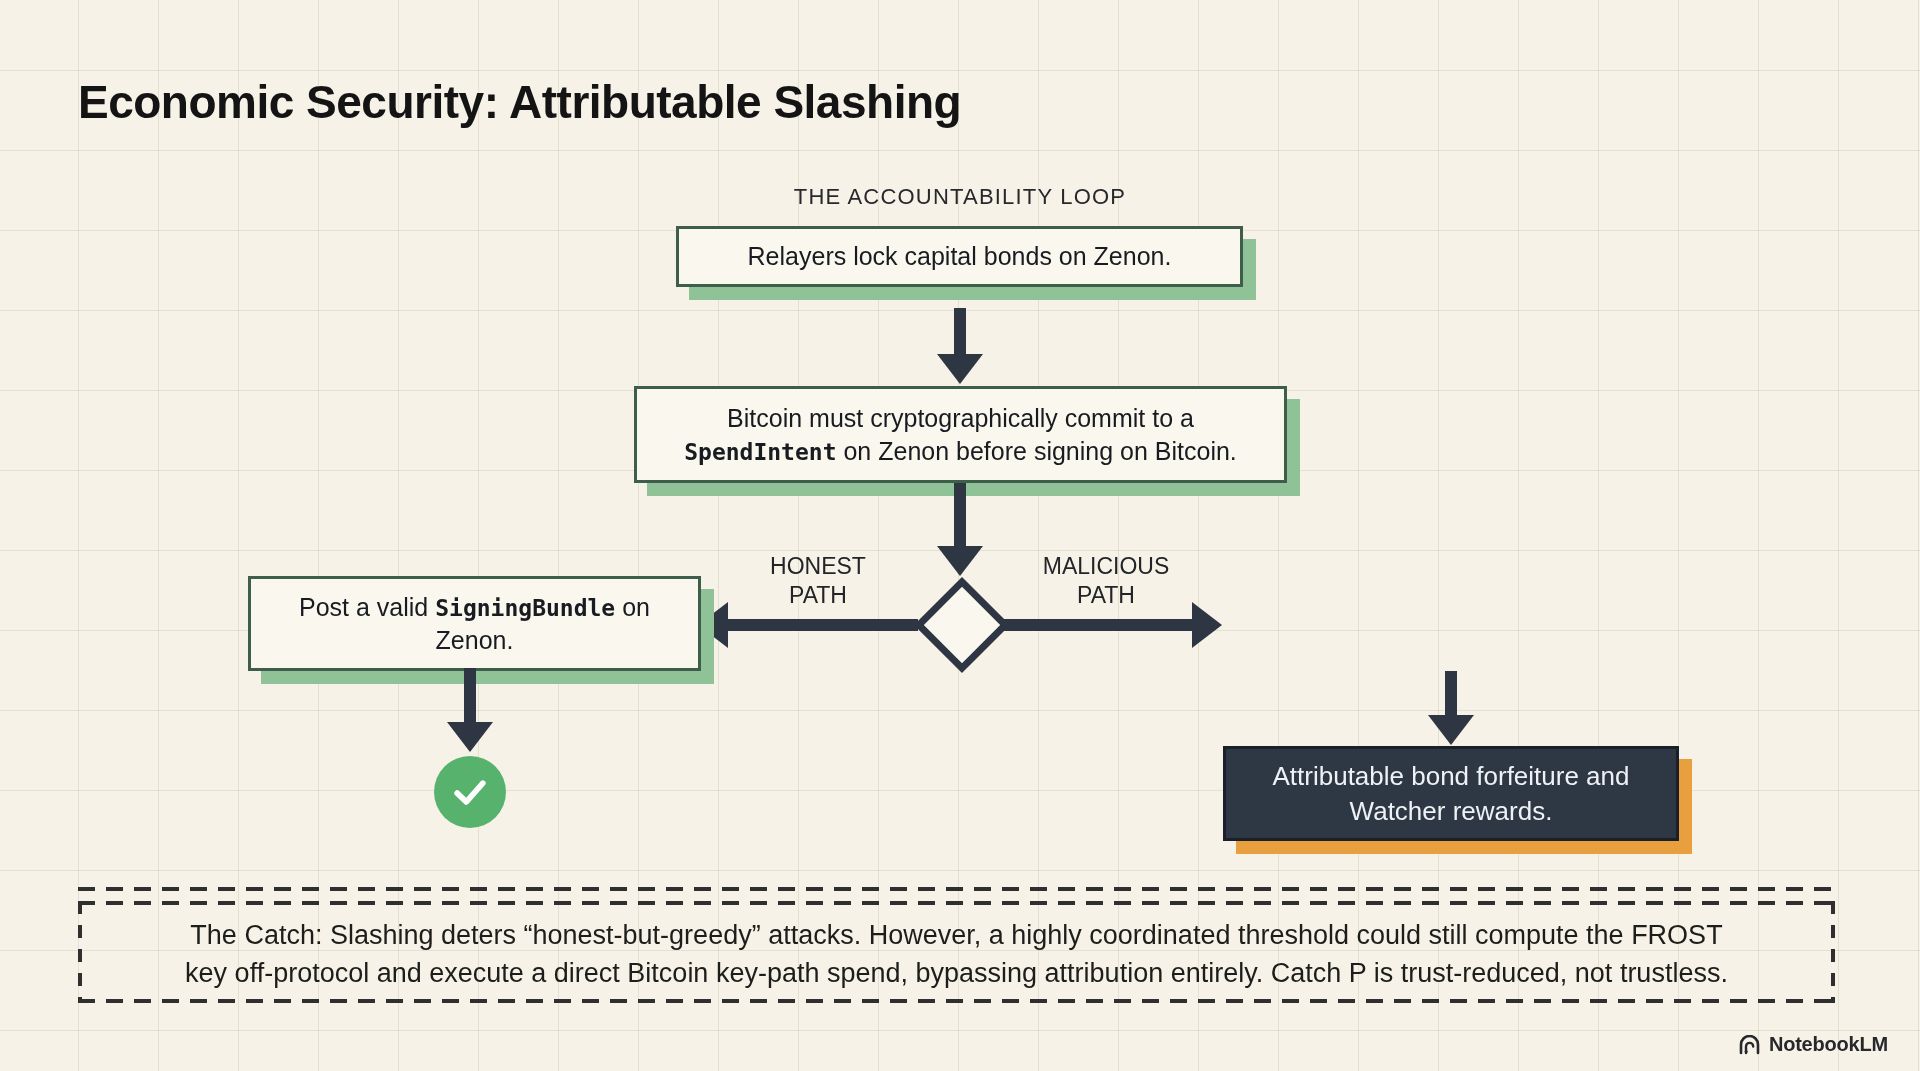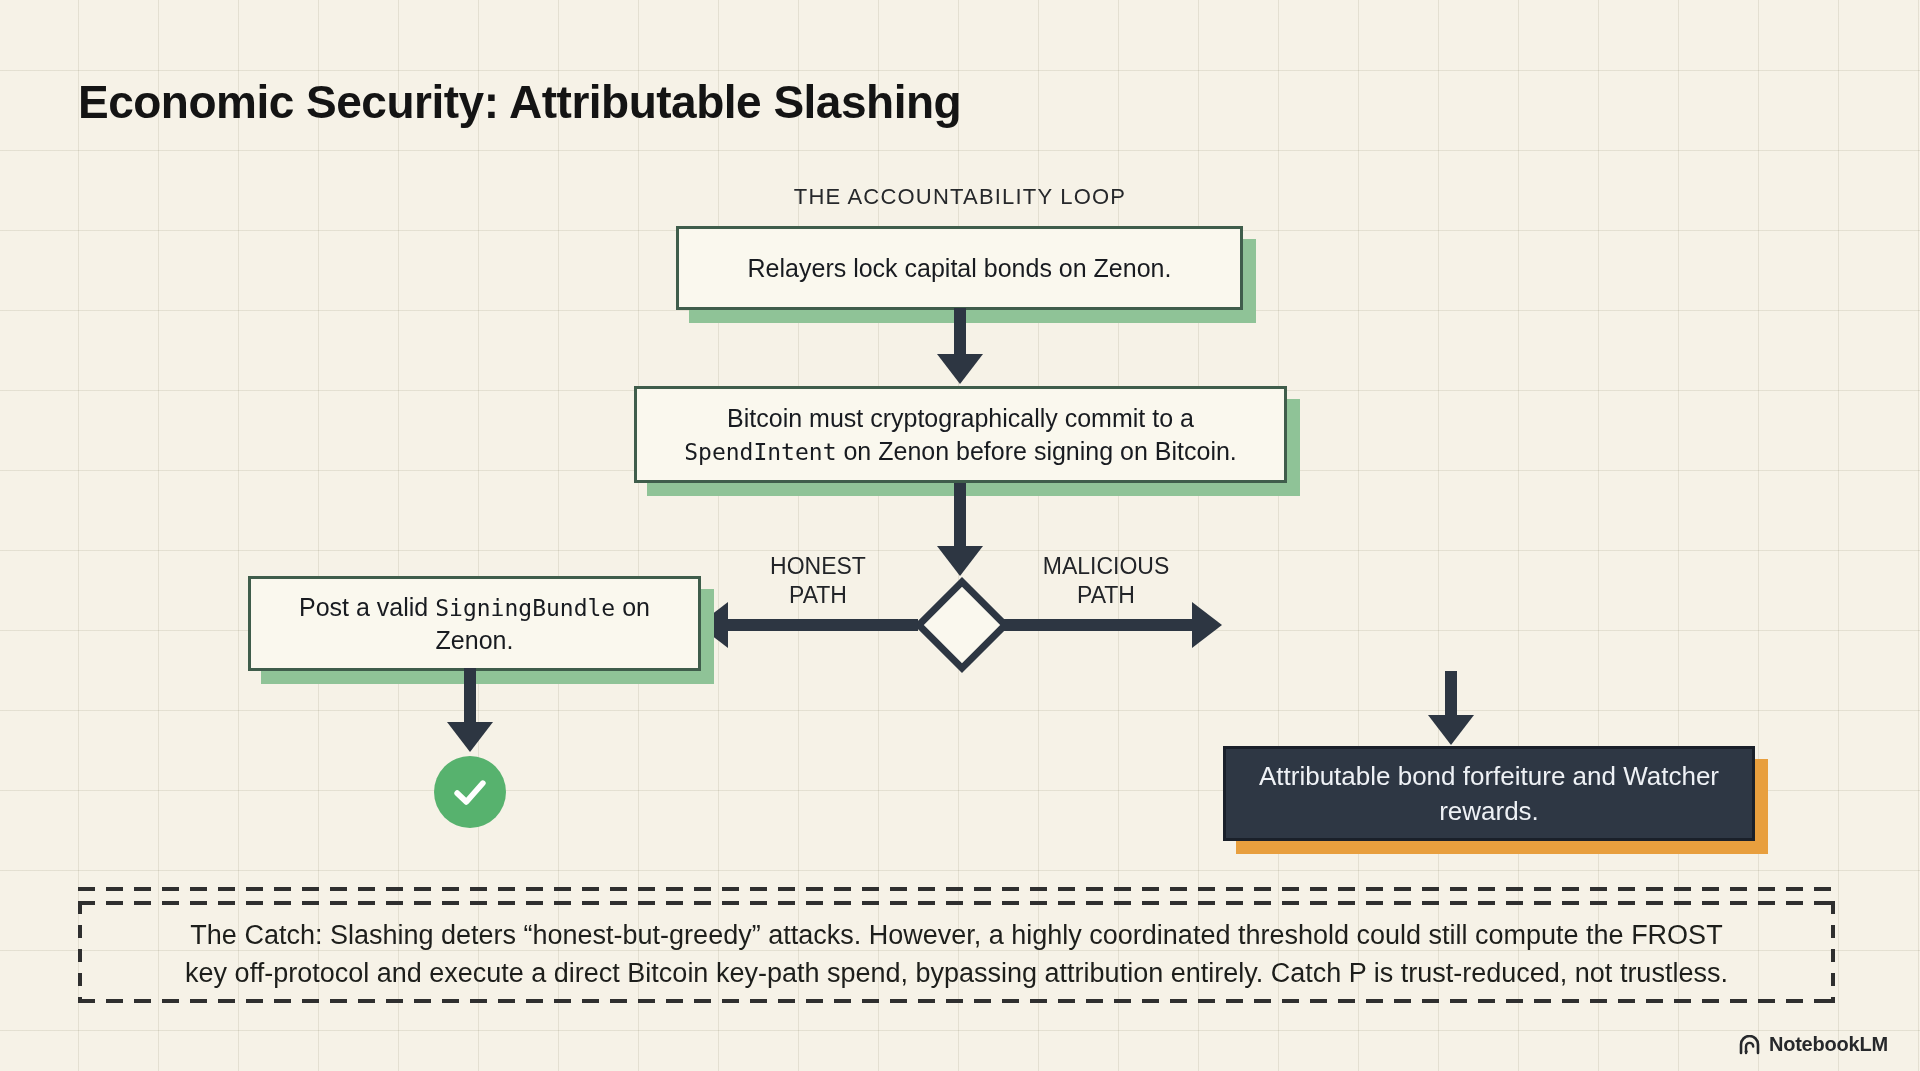--- a/index.html
+++ b/index.html
@@ -69,32 +69,33 @@
     justify-content: center;
     text-align: center;
     font-size: 25px;
     line-height: 1.32;
     color: #181b20;
     padding: 6px 14px;
   }
   .node .mono {
     font-family: "DejaVu Sans Mono", monospace;
     font-size: 0.92em;
-  }
-
-  .node-step1 { left: 676px; top: 226px; width: 567px; height: 84px; }
+    font-weight: bold;
+  }
+
+  .node-step1 { left: 676px; top: 226px; width: 567px; height: 61px; }
   .node-step2 { left: 634px; top: 386px; width: 653px; height: 97px; }
   .node-honest { left: 248px; top: 576px; width: 453px; height: 95px; }
   .node-malicious {
     left: 1223px; top: 574px; width: 458px; height: 97px;
     border-color: var(--orange-border);
     box-shadow: 13px 13px 0 0 var(--orange-shadow);
   }
   .node-outcome {
-    left: 1223px; top: 746px; width: 532px; height: 95px;
+    left: 1223px; top: 746px; width: 456px; height: 95px;
     background: var(--dark-fill);
     border-color: var(--dark-border);
     color: #eef1f5;
     box-shadow: 13px 13px 0 0 var(--orange-shadow);
     font-size: 26px;
   }
 
   .diamond {
     position: absolute;
     left: 928px; top: 591px;

